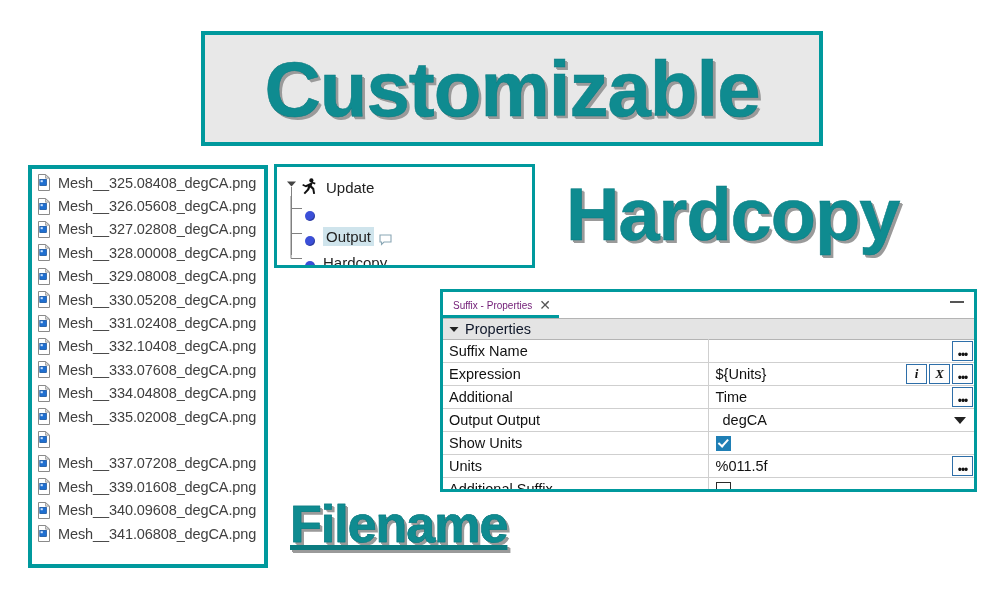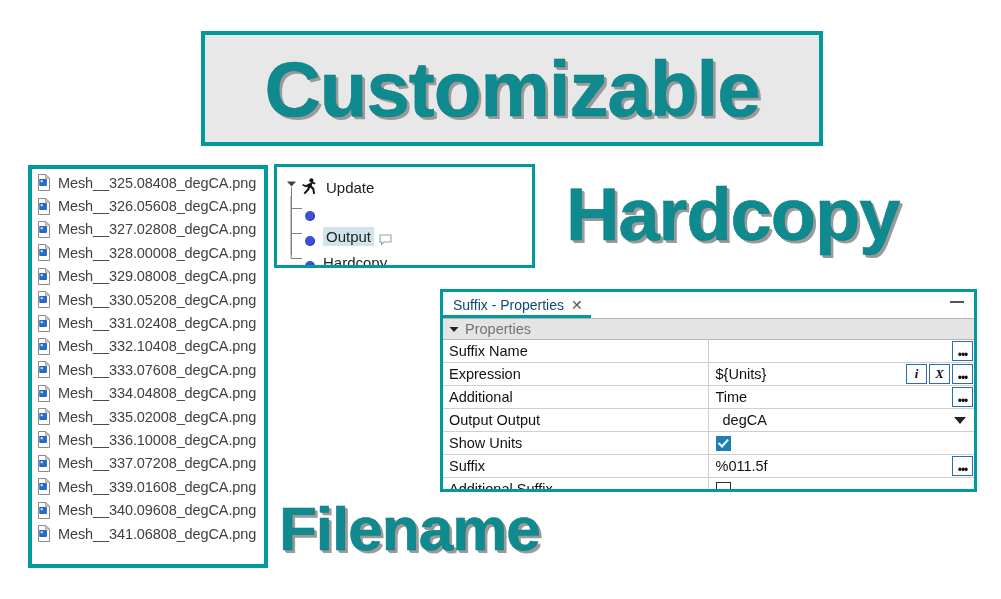--- a/index.html
+++ b/index.html
@@ -30,22 +30,23 @@
     -webkit-text-stroke: 0.5px #0b7b80;
   }
   .headline.customizable { font-size: 78px; }
   .headline.hardcopy {
     position: absolute;
     left: 566px; top: 178px;
     font-size: 74px;
   }
   .headline.filename {
     position: absolute;
-    left: 279px; top: 498px;
-    font-size: 62px;
+    left: 290px; top: 498px;
+    font-size: 52px;
+    text-decoration: underline;
   }
 
   
   .filelist {
     position: absolute;
     left: 28px; top: 165px; width: 240px; height: 403px;
     background: #ffffff;
     border: 4px solid #00999d;
     overflow: hidden;
   }
@@ -125,42 +126,42 @@
     height: 26px;
     background: #ffffff;
     display: flex; align-items: center;
   }
   .props-tab {
     display: flex; align-items: center; gap: 7px;
     padding: 0 8px 0 10px; height: 100%;
     position: relative;
   }
   .props-tab-label {
-    font-size: 14px; color: #0c4a6e; white-space: nowrap;
+    font-size: 10px; color: #701a75; white-space: nowrap;
   }
   .tab-close {
     font-size: 14px; color: #555; line-height: 1; cursor: default;
   }
   .tab-underline {
     position: absolute; left: 0; bottom: 0; width: 100%; height: 3px;
     background: #00999d;
   }
   .minimize-btn {
     position: absolute; right: 10px; top: 9px;
     width: 14px; height: 2px; background: #555;
   }
   .props-table { width: 100%; border-collapse: collapse; }
   .props-groupheader {
     background: #e4e4e4;
     border-top: 1px solid #b4b4b4;
     border-bottom: 1px solid #b4b4b4;
   }
   .props-groupheader td {
     padding: 2px 0 2px 6px;
-    font-size: 14.5px; color: #737373;
+    font-size: 14.5px; color: #0f172a;
   }
   .grp-wrap { display: flex; align-items: center; gap: 6px; }
   .grp-caret { display: inline-block; }
   .props-row { border-bottom: 1px solid #cfcfcf; height: 22px; }
   .props-row td { padding: 0; vertical-align: middle; }
   .cell-label {
     width: 265px;
     padding-left: 6px !important;
     font-size: 14.5px; color: #111;
     border-right: 1px solid #cfcfcf;
@@ -361,21 +362,20 @@
         </div>
         <div class="file-row">
           <span class="file-icon">
             <svg width="15" height="17" viewBox="0 0 15 17">
   <path d="M2.5 0.5 H9.5 L13.5 4.2 V16.5 H2.5 Z" fill="#fff" stroke="#8a8a8a" stroke-width="1"></path>
   <path d="M9.5 0.5 L13.5 4.2 H9.5 Z" fill="#d8d8d8" stroke="#8a8a8a" stroke-width="0.7"></path>
   <rect x="3.8" y="5.4" width="6.6" height="6.2" fill="#1f6fd0" stroke="#0d4c99" stroke-width="0.7"></rect>
   <rect x="4.6" y="6.2" width="2.2" height="2.0" fill="#cfe4ff"></rect>
 </svg>
           </span>
-          <span class="file-name">Mesh__336.10008_degCA.png</span>
         </div>
         <div class="file-row">
           <span class="file-icon">
             <svg width="15" height="17" viewBox="0 0 15 17">
   <path d="M2.5 0.5 H9.5 L13.5 4.2 V16.5 H2.5 Z" fill="#fff" stroke="#8a8a8a" stroke-width="1"></path>
   <path d="M9.5 0.5 L13.5 4.2 H9.5 Z" fill="#d8d8d8" stroke="#8a8a8a" stroke-width="0.7"></path>
   <rect x="3.8" y="5.4" width="6.6" height="6.2" fill="#1f6fd0" stroke="#0d4c99" stroke-width="0.7"></rect>
   <rect x="4.6" y="6.2" width="2.2" height="2.0" fill="#cfe4ff"></rect>
 </svg>
           </span>
@@ -554,21 +554,21 @@
           </tr>
           <tr class="props-row">
             <td class="cell-label">Show Units</td>
             <td class="cell-value">
               <div class="val-wrap">
                 <span class="chk on"></span>
               </div>
             </td>
           </tr>
           <tr class="props-row">
-            <td class="cell-label">Suffix</td>
+            <td class="cell-label">Units</td>
             <td class="cell-value">
               <div class="val-wrap">
                 <span class="val-text">%011.5f</span>
                 <span class="btn-ellipsis">
                   <span class="dots">•••</span>
                 </span>
               </div>
             </td>
           </tr>
           <tr class="props-row">

